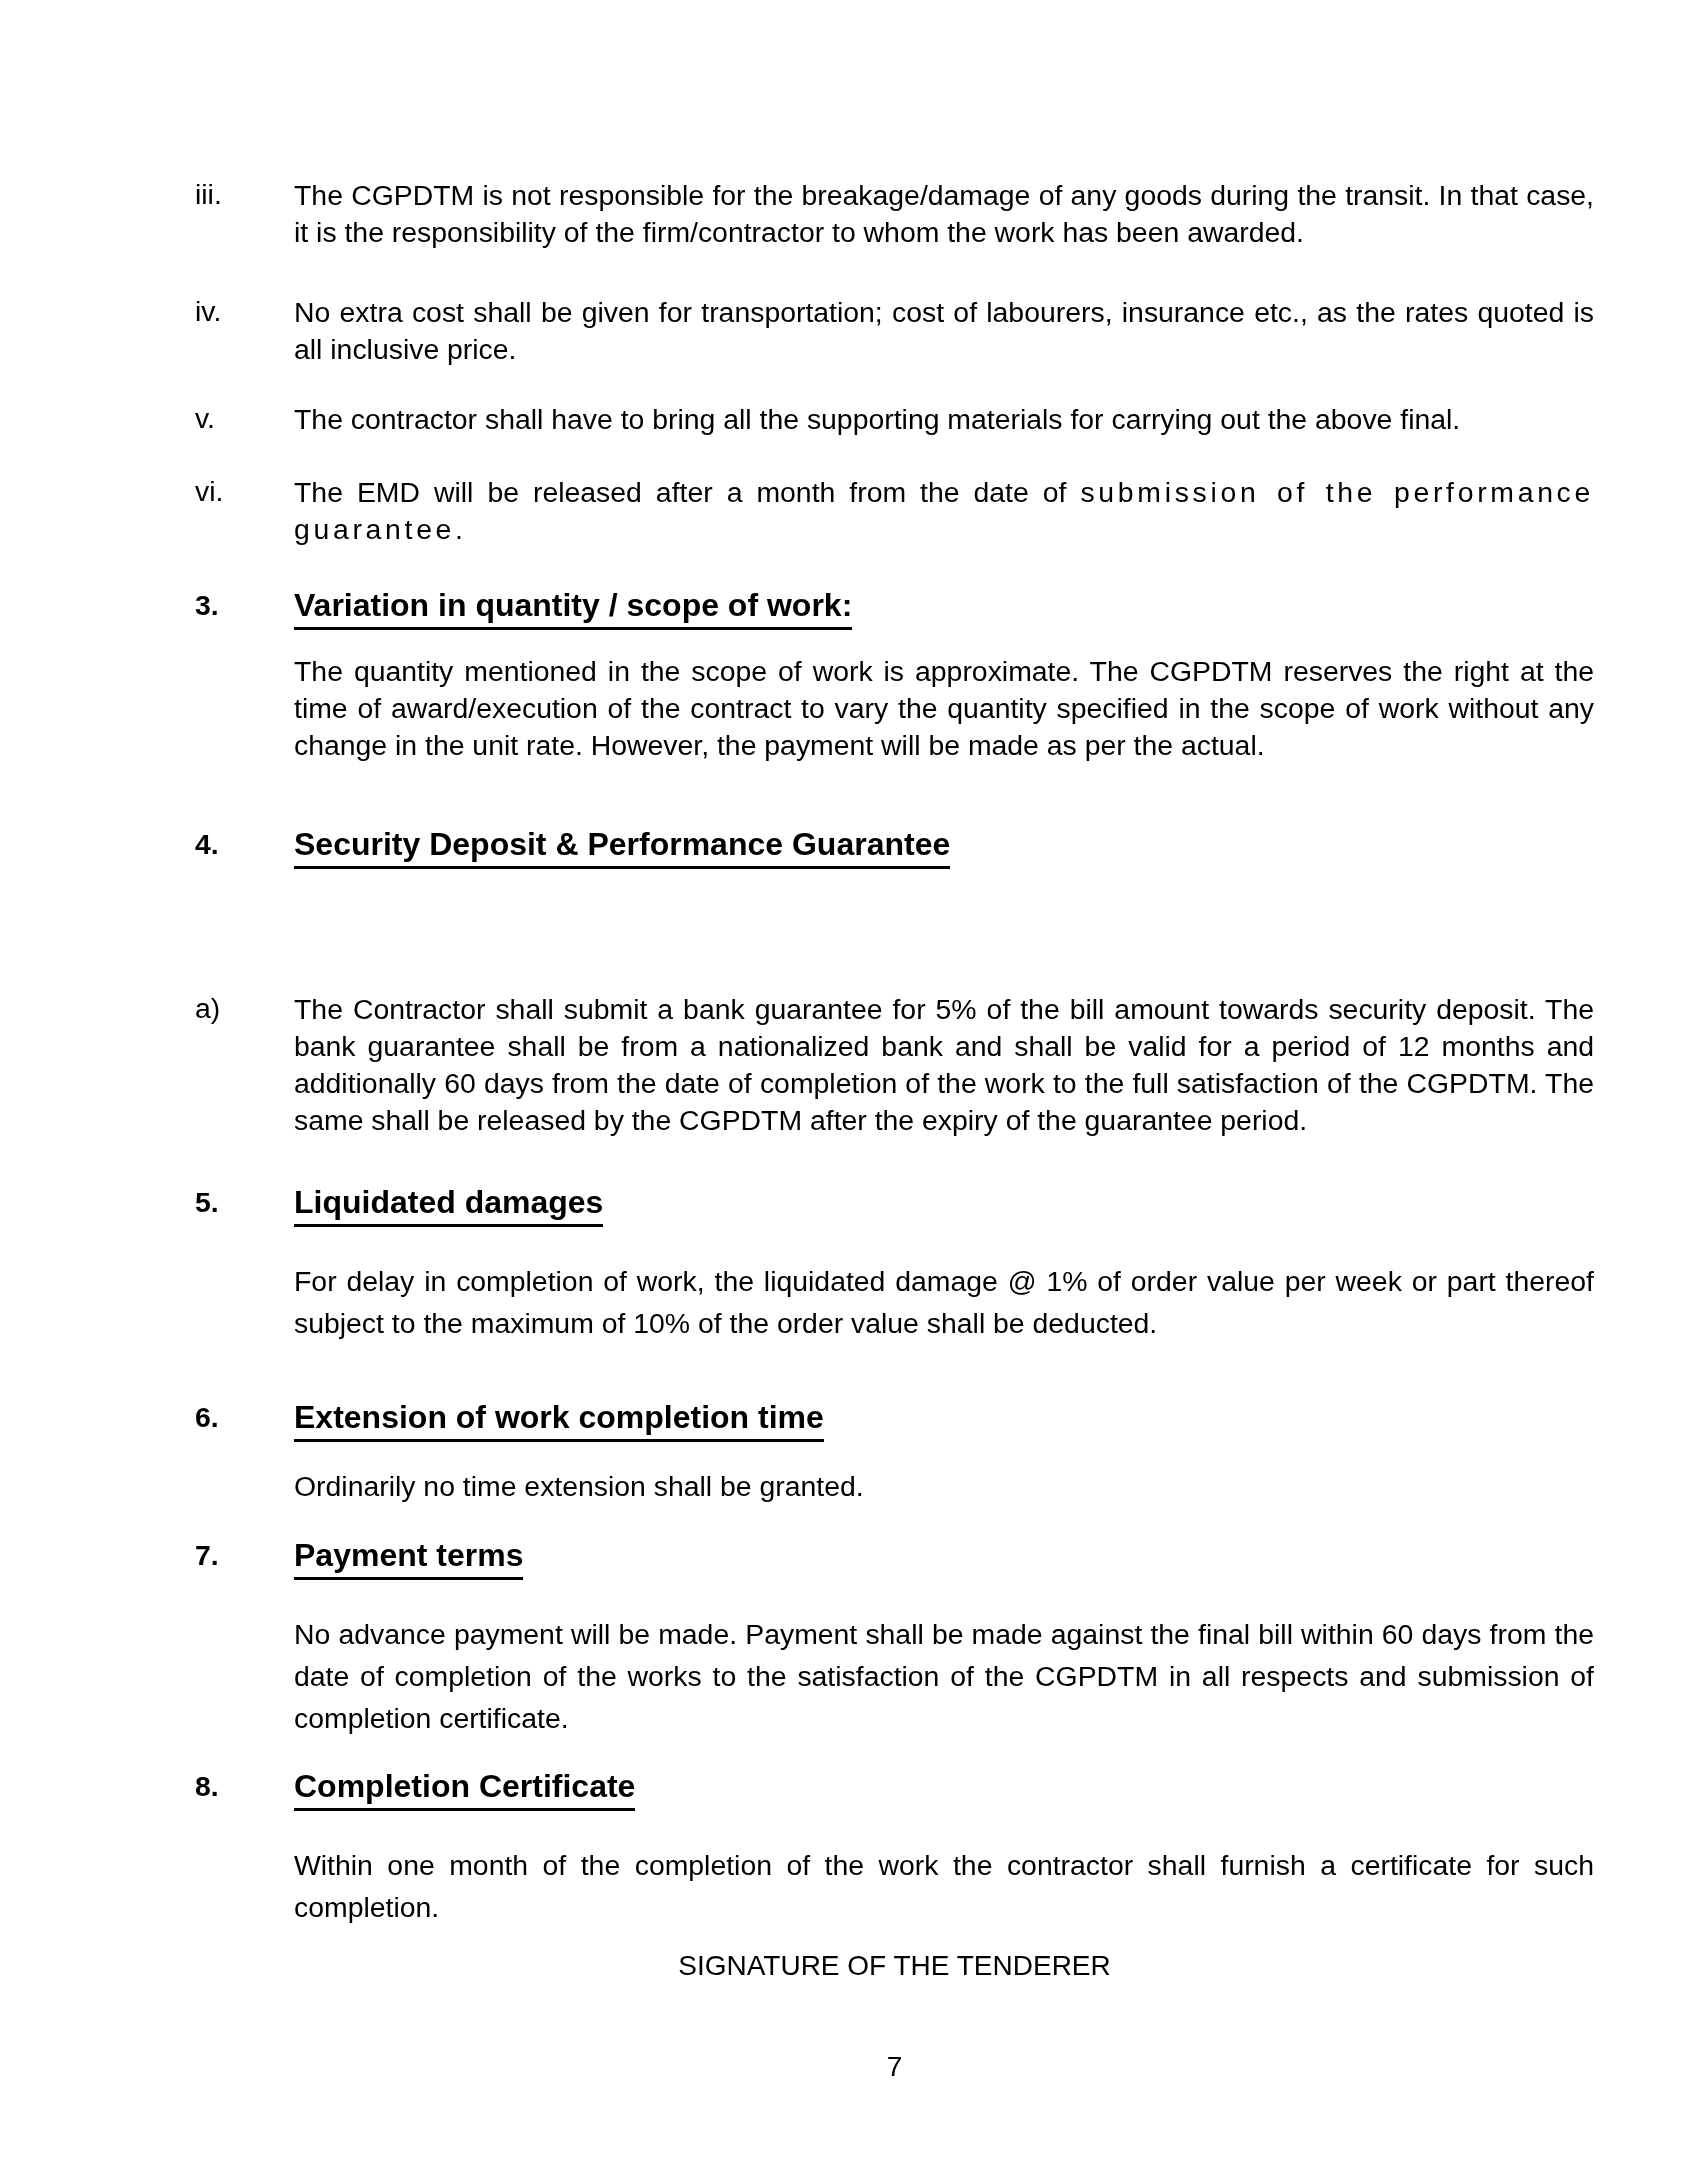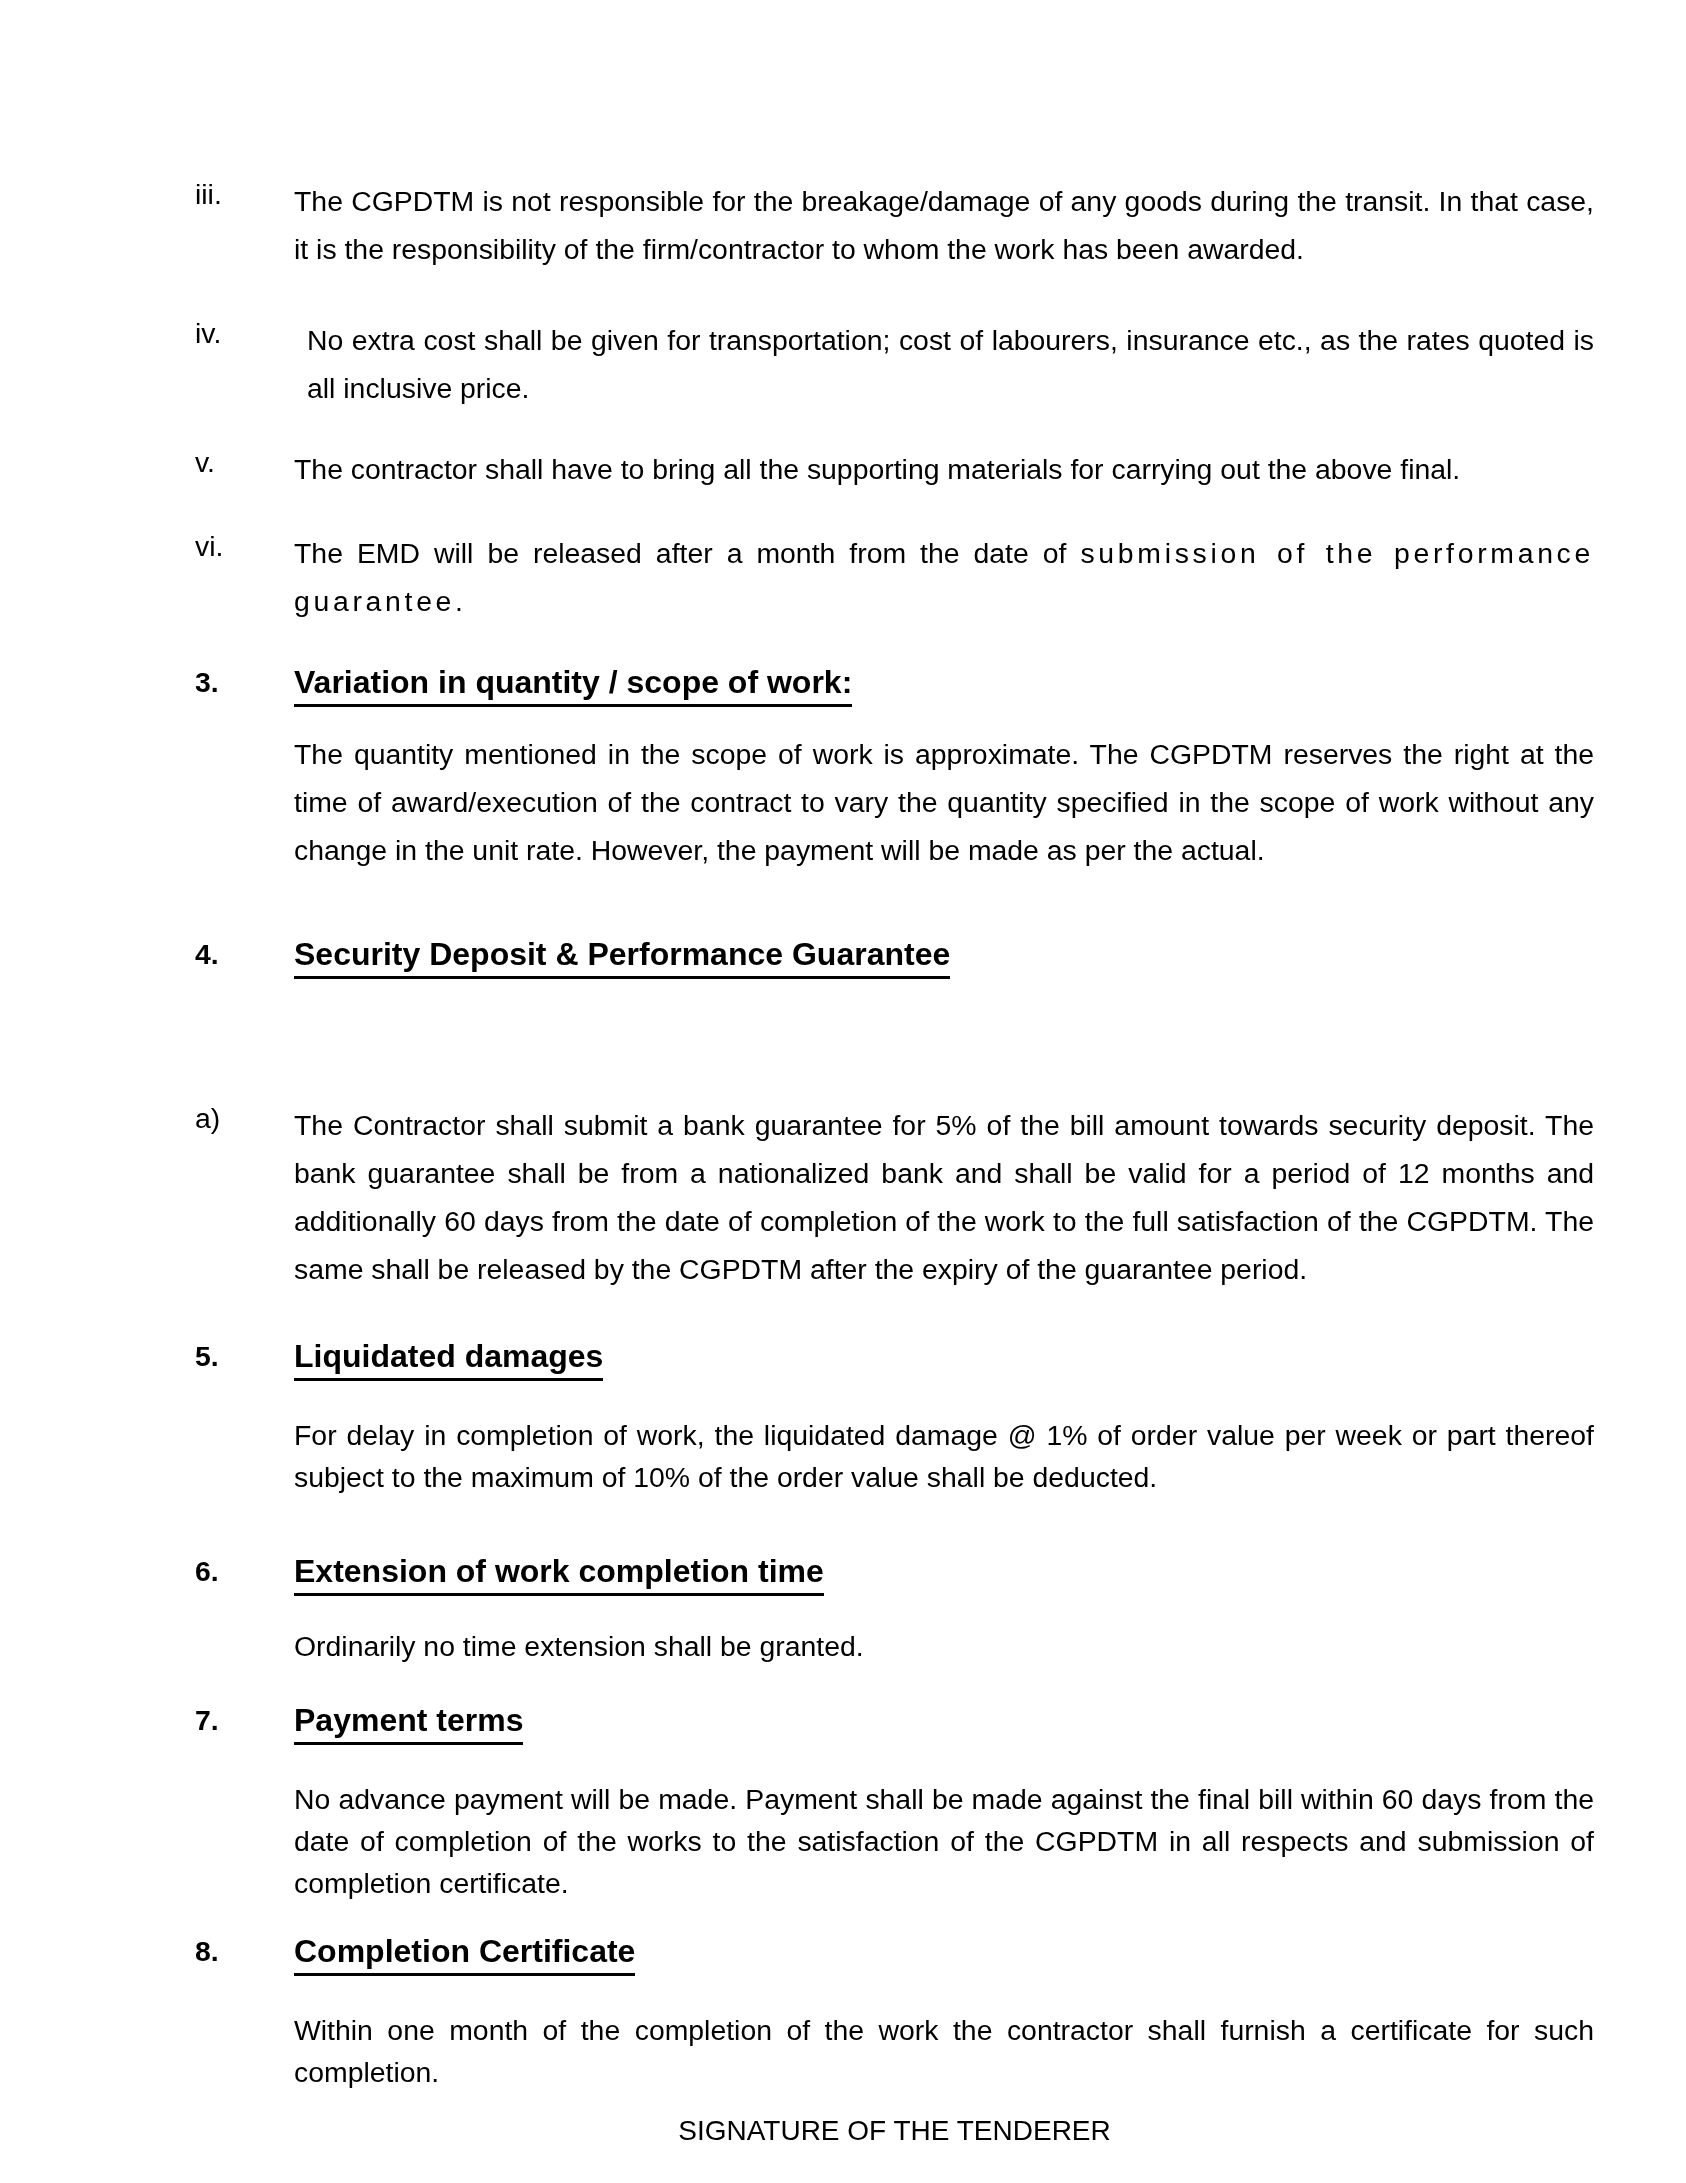--- a/index.html
+++ b/index.html
@@ -22,21 +22,21 @@
     grid-template-columns: 99px 1fr;
     align-items: start;
   }
   .label {
     font-size: 28.4px;
     line-height: 35px;
   }
   .label.bold { font-weight: bold; }
   .body-text {
     font-size: 28.4px;
-    line-height: 48px;
+    line-height: 37px;
     text-align: justify;
   }
   .spread { line-height: 42px; margin-top: 10px; }
   .heading {
     font-size: 32px;
     line-height: 35px;
     font-weight: bold;
   }
   .underline {
     border-bottom: 3.3px solid #000;
@@ -52,21 +52,21 @@
   .page-number {
     font-size: 28px;
     line-height: 34px;
     text-align: center;
     margin-top: 67px;
   }
   .mt-45  { margin-top: 30px; }
   .mt-50  { margin-top: 33px; }
   .mt-55  { margin-top: 36px; }
   .mt-60  { margin-top: 40px; }
-  .mt-65  { margin-top: 43px; gap: 13px; }
+  .mt-65  { margin-top: 43px; }
   .mt-70  { margin-top: 46px; }
   .mt-85  { margin-top: 56px; }
   .mt-95  { margin-top: 63px; }
   .mt-195 { margin-top: 129px; }
 </style>
 </head>
 <body>
 
 <div class="page">
 

